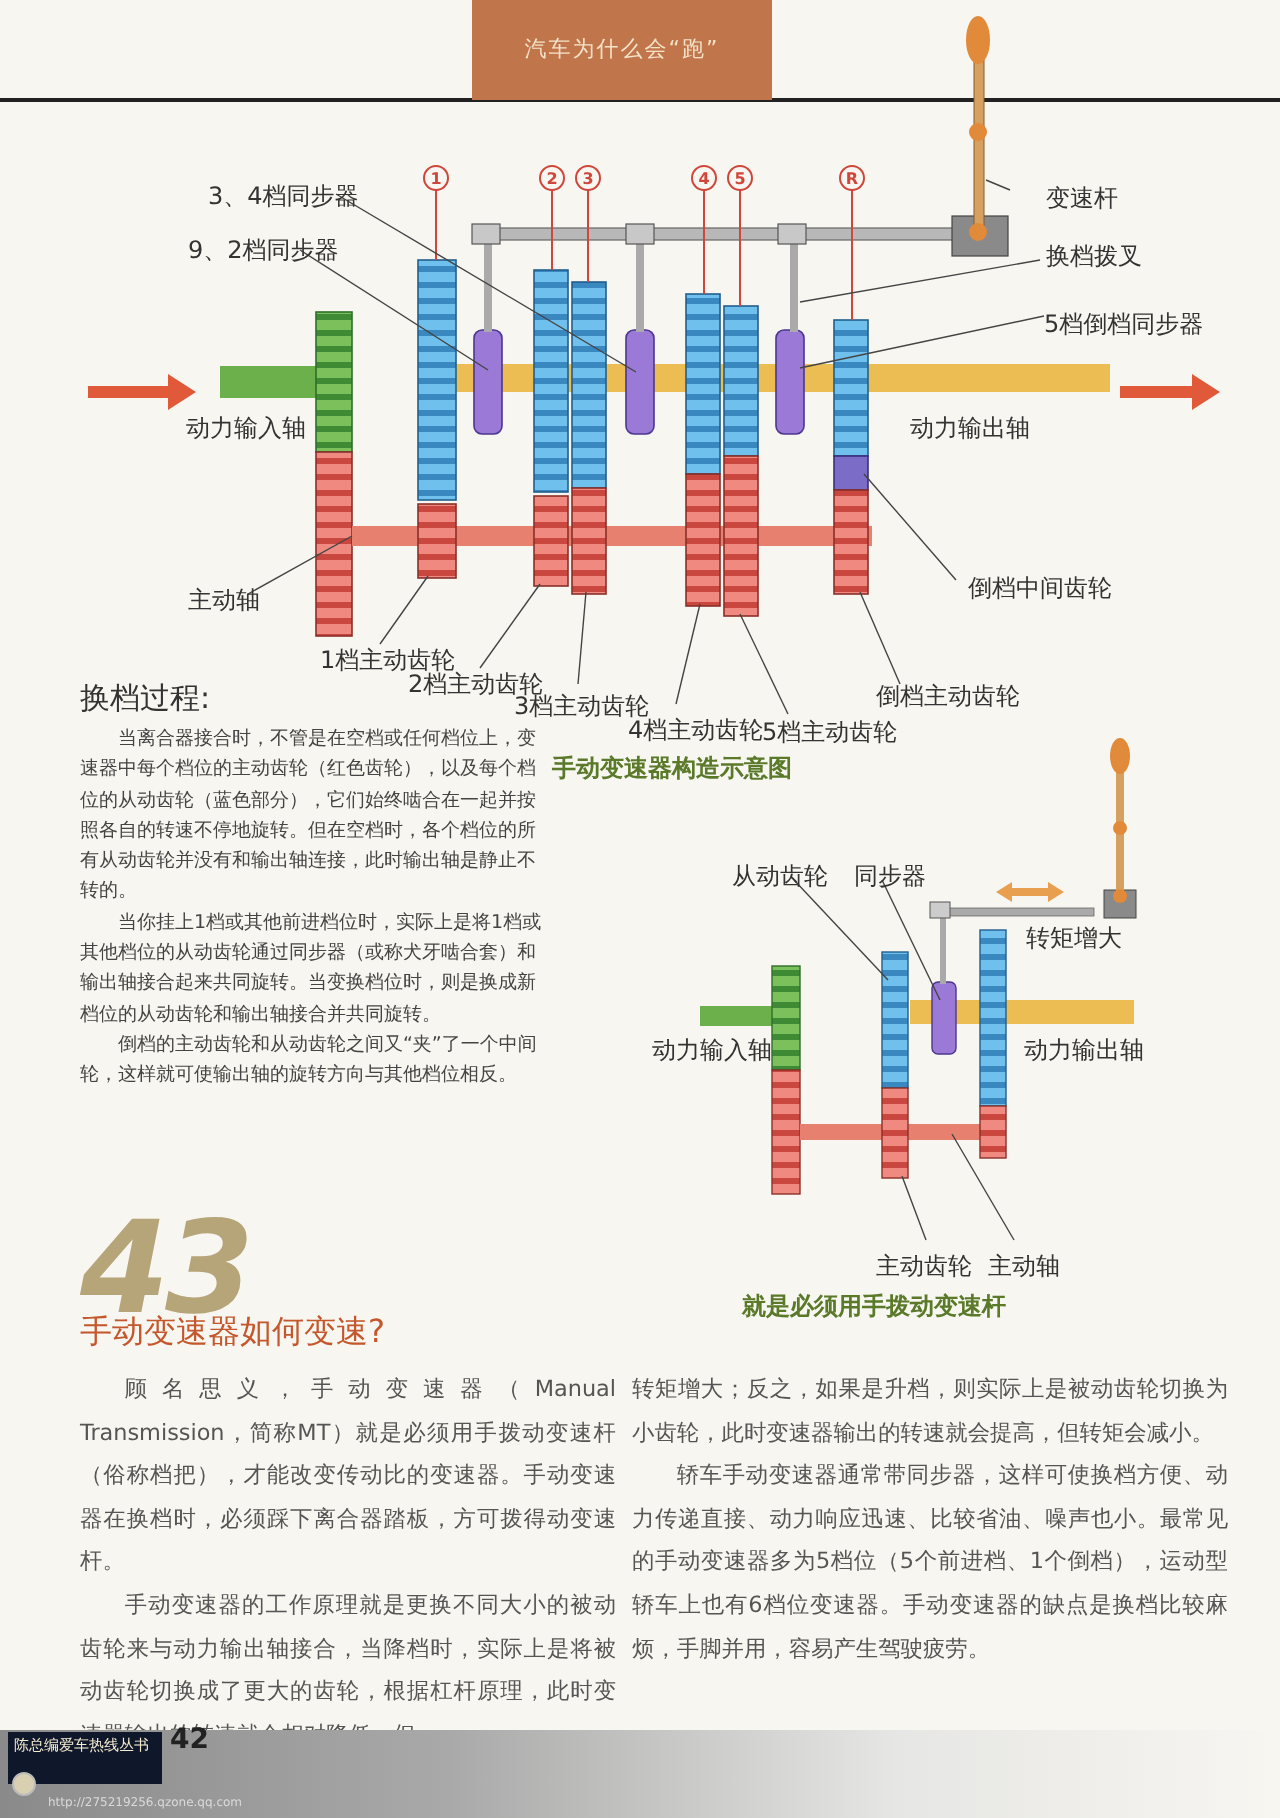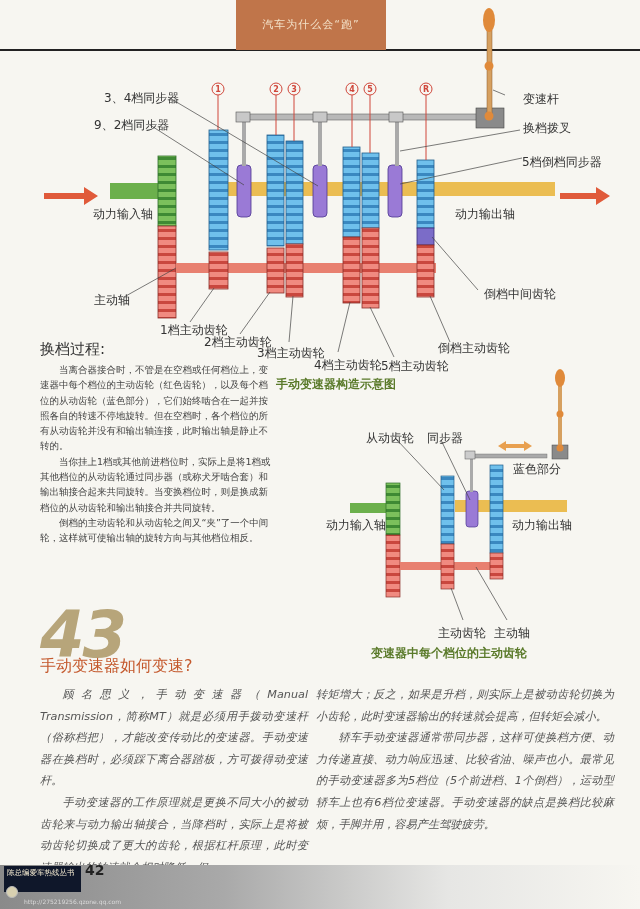--- a/index.html
+++ b/index.html
@@ -8,21 +8,21 @@
   .hdr-line{position:absolute;left:0;top:49px;width:640px;height:2px;background:#222;}
   .hdr-tab{position:absolute;left:236px;top:0;width:150px;height:50px;background:#c0754a;color:#f3e1c8;font-size:11px;text-align:center;line-height:50px;letter-spacing:1px;}
   .lbl{position:absolute;font-size:12px;color:#333;white-space:nowrap;}
   .caption{position:absolute;font-size:12px;font-weight:bold;color:#5a7a2a;white-space:nowrap;}
   svg{position:absolute;left:0;top:0;}
   .proc-title{position:absolute;left:40px;top:340px;font-size:15px;color:#333;}
   .proc-text{position:absolute;left:40px;top:362px;width:236px;font-size:9.5px;line-height:15.3px;color:#444;}
   .proc-text p{margin:0;text-indent:2em;}
   .bignum{position:absolute;left:40px;top:598px;font-size:64px;font-style:italic;font-weight:bold;color:#b7a57a;font-family:"DejaVu Sans",sans-serif;letter-spacing:-2px;}
   .sec-title{position:absolute;left:40px;top:656px;font-size:16px;color:#c4582c;}
-  .col{position:absolute;top:684px;font-size:11.2px;line-height:21.6px;color:#555;text-align:justify;font-style:italic;}
+  .col{position:absolute;top:684px;font-size:11.2px;line-height:21.6px;color:#555;text-align:justify;}
   .col p{margin:0;text-indent:2em;}
   .col p.cont{text-indent:0;}
   .col-left{left:40px;width:268px;}
   .col-right{left:316px;width:298px;}
   .footer-band{position:absolute;left:0;top:865px;width:640px;height:44px;background:linear-gradient(90deg,#8a8a8a 0%,#a9a9a9 35%,#e6e6e4 70%,#f7f6f1 100%);}
   .series-tag{position:absolute;left:4px;top:866px;width:74px;height:26px;background:#0f172a;color:#f6ecd2;font-size:7.5px;line-height:13px;padding-left:3px;white-space:nowrap;overflow:hidden;}
   .page-num{position:absolute;left:85px;top:862px;font-size:14px;font-weight:bold;color:#222;}
   .wm-icon{position:absolute;left:6px;top:886px;width:10px;height:10px;border-radius:50%;background:#d8d0b0;border:1px solid #bbb;}
   .wm-url{position:absolute;left:24px;top:882px;font-size:12px;color:#e8e8e8;letter-spacing:1px;margin-top:36px;}
   .wm-sub{position:absolute;left:24px;top:898px;font-size:6px;color:#dadada;}
@@ -180,26 +180,26 @@
   <div class="lbl" style="left:160px;top:322px;">1档主动齿轮</div>
   <div class="lbl" style="left:204px;top:334px;">2档主动齿轮</div>
   <div class="lbl" style="left:257px;top:345px;">3档主动齿轮</div>
   <div class="lbl" style="left:314px;top:357px;">4档主动齿轮</div>
   <div class="lbl" style="left:381px;top:358px;">5档主动齿轮</div>
   <div class="lbl" style="left:438px;top:340px;">倒档主动齿轮</div>
   <div class="caption" style="left:276px;top:376px;">手动变速器构造示意图</div>
 
   <div class="lbl" style="left:366px;top:430px;">从动齿轮</div>
   <div class="lbl" style="left:427px;top:430px;">同步器</div>
-  <div class="lbl" style="left:513px;top:461px;">蓝色部分</div>
+  <div class="lbl" style="left:513px;top:461px;">转矩增大</div>
   <div class="lbl" style="left:326px;top:517px;">动力输入轴</div>
   <div class="lbl" style="left:512px;top:517px;">动力输出轴</div>
   <div class="lbl" style="left:438px;top:625px;">主动齿轮</div>
   <div class="lbl" style="left:494px;top:625px;">主动轴</div>
-  <div class="caption" style="left:371px;top:645px;">变速器中每个档位的主动齿轮</div>
+  <div class="caption" style="left:371px;top:645px;">就是必须用手拨动变速杆</div>
 
   <div class="proc-title">换档过程:</div>
   <div class="proc-text">
     <p>当离合器接合时，不管是在空档或任何档位上，变速器中每个档位的主动齿轮（红色齿轮），以及每个档位的从动齿轮（蓝色部分），它们始终啮合在一起并按照各自的转速不停地旋转。但在空档时，各个档位的所有从动齿轮并没有和输出轴连接，此时输出轴是静止不转的。</p>
     <p>当你挂上1档或其他前进档位时，实际上是将1档或其他档位的从动齿轮通过同步器（或称犬牙啮合套）和输出轴接合起来共同旋转。当变换档位时，则是换成新档位的从动齿轮和输出轴接合并共同旋转。</p>
     <p>倒档的主动齿轮和从动齿轮之间又“夹”了一个中间轮，这样就可使输出轴的旋转方向与其他档位相反。</p>
   </div>
 
   <div class="bignum">43</div>
   <div class="sec-title">手动变速器如何变速?</div>

